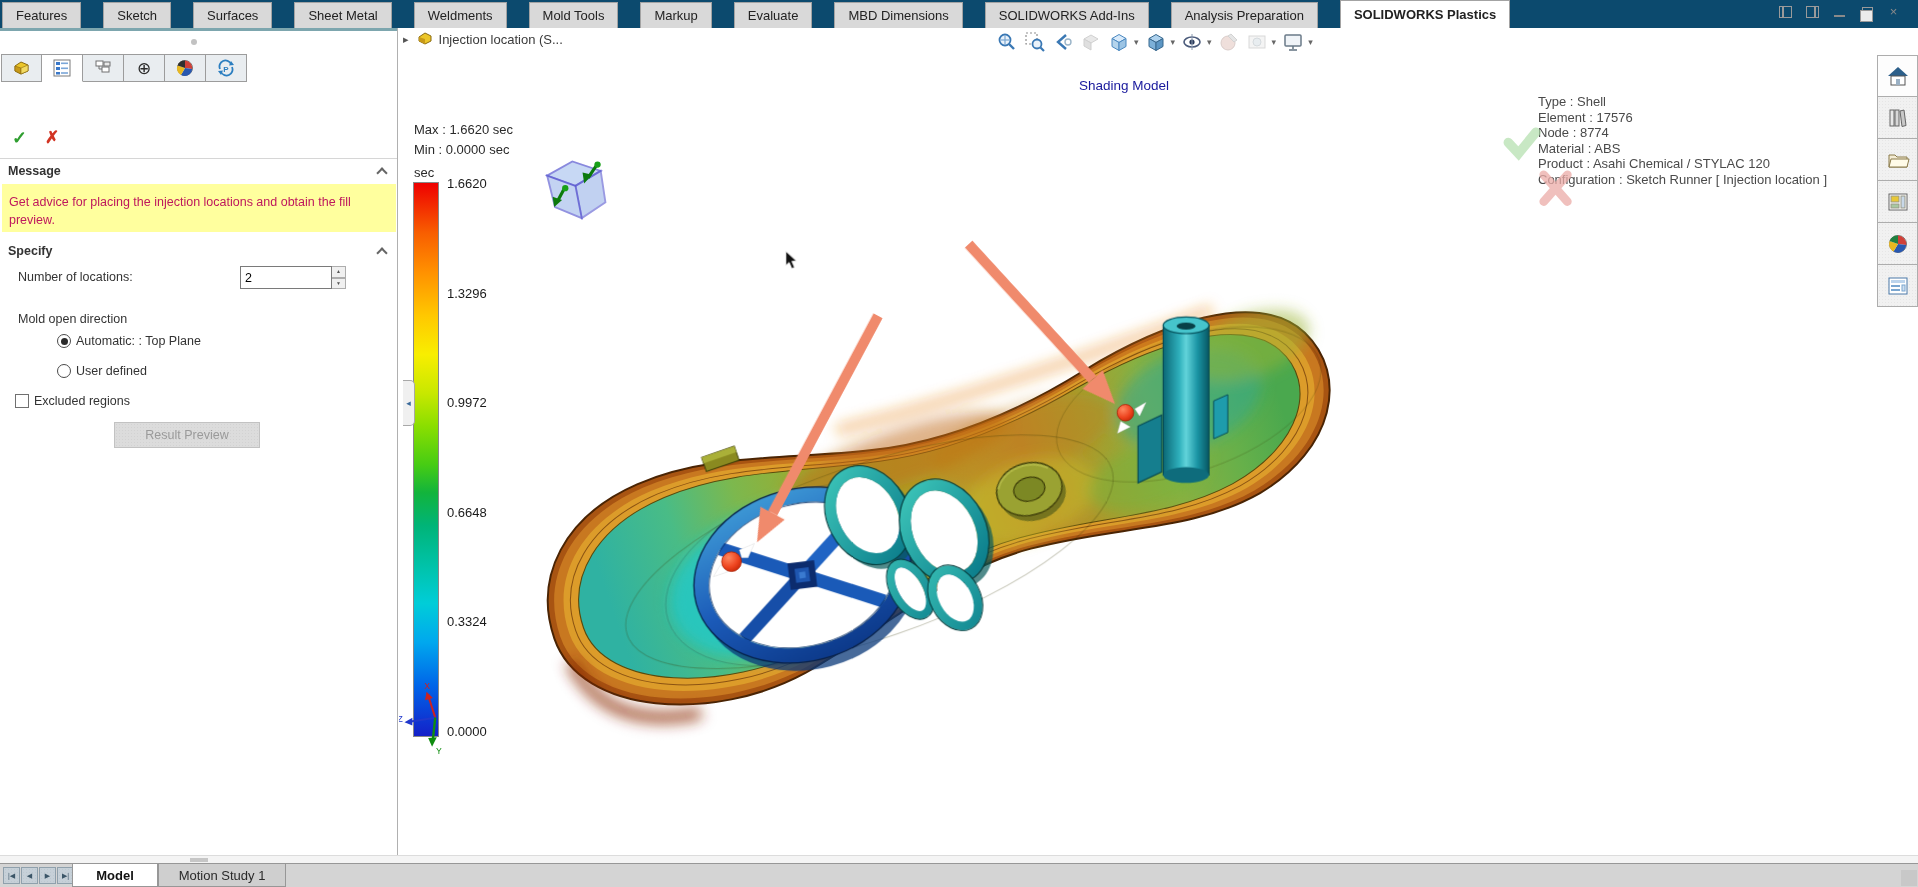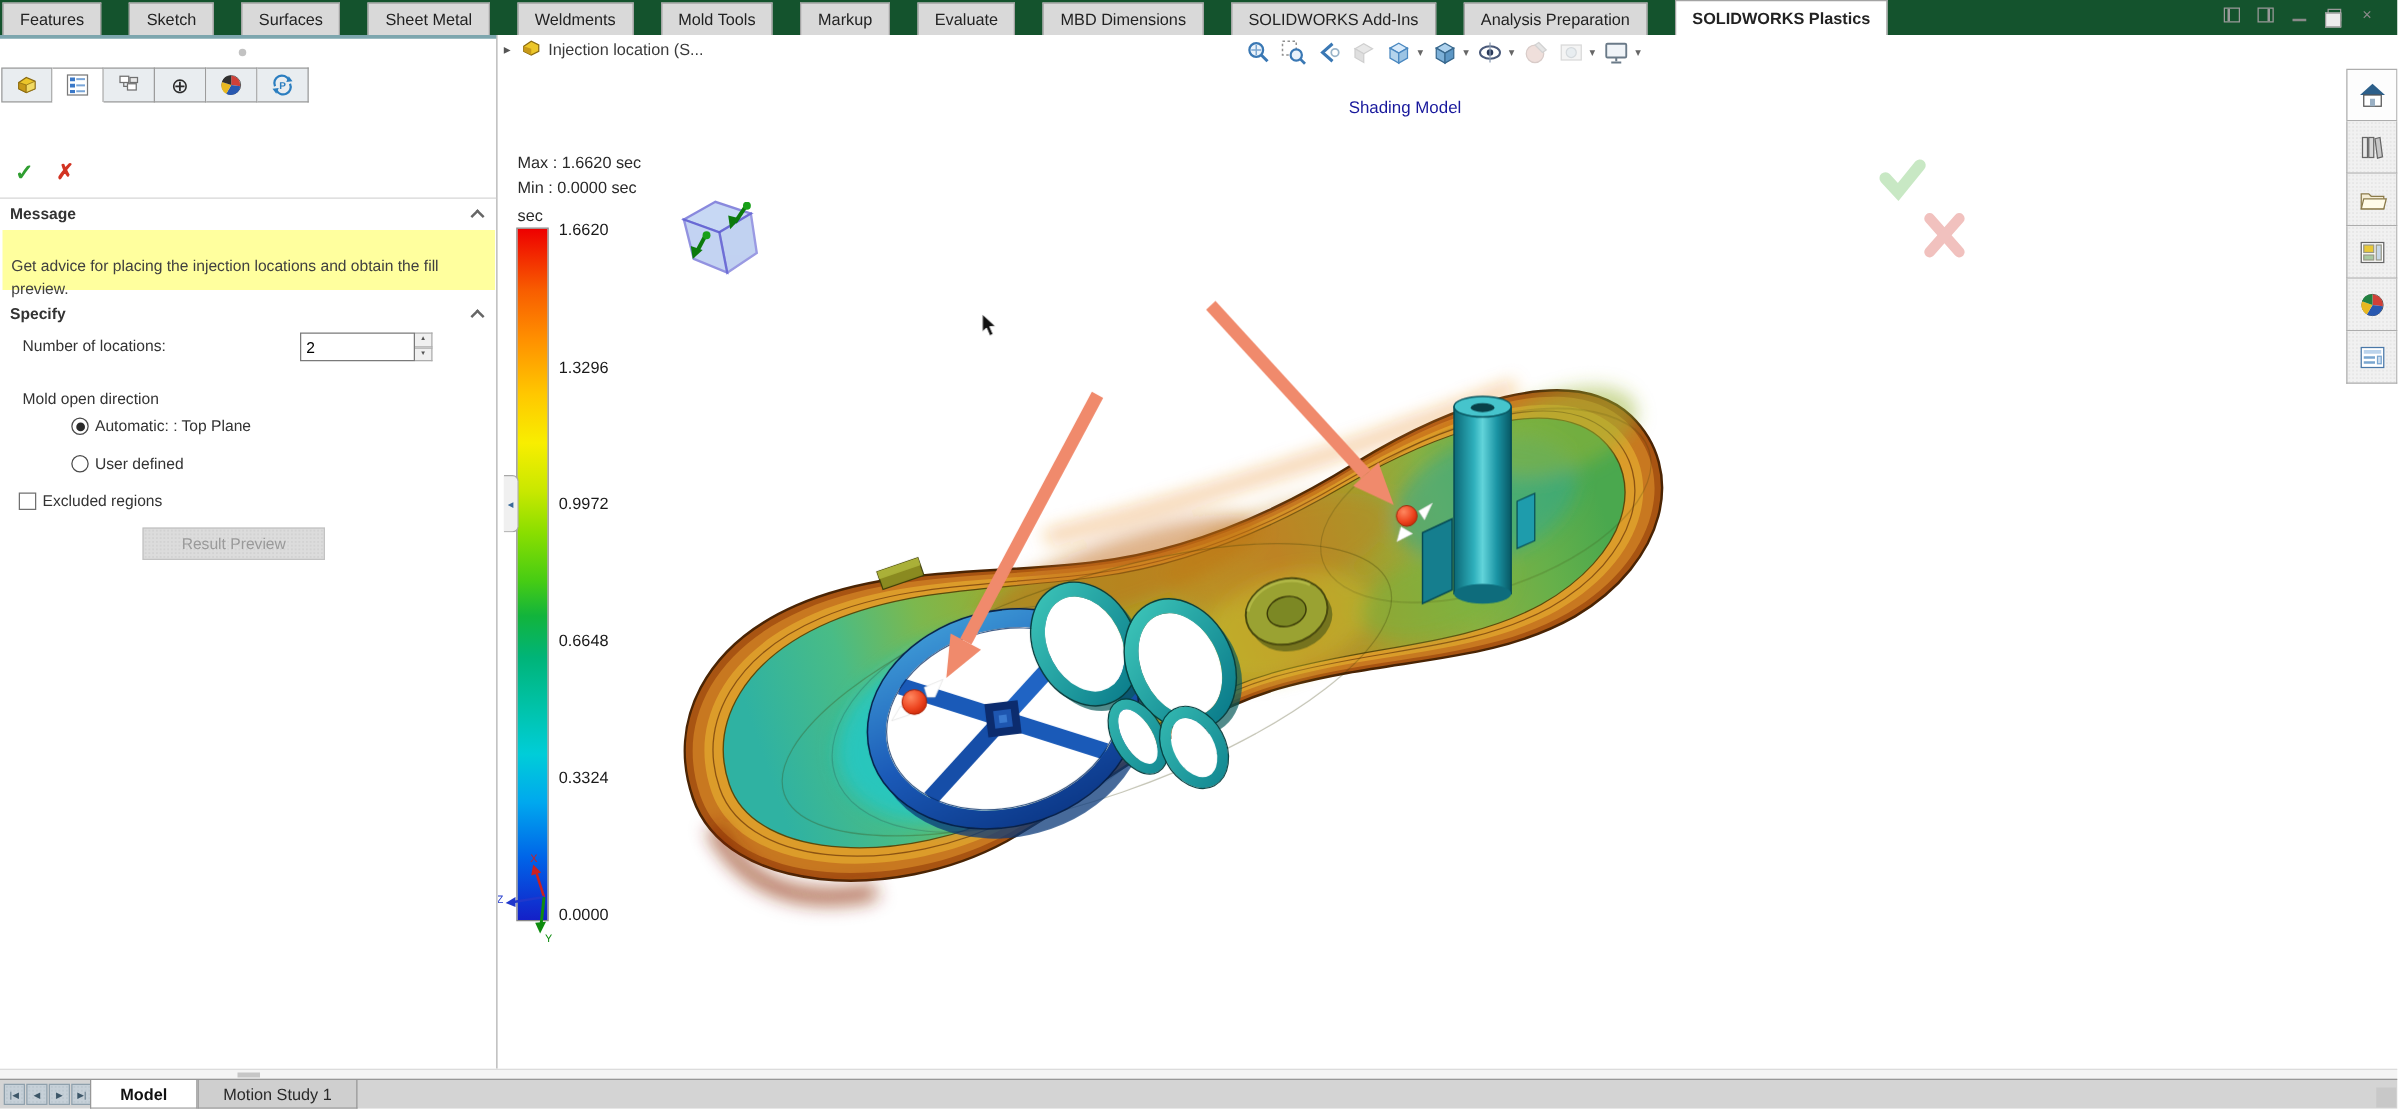--- a/index.html
+++ b/index.html
@@ -1,20 +1,20 @@
 <!DOCTYPE html>
 <html><head>
 <meta charset="utf-8">
 <style>
   * { margin:0; padding:0; box-sizing:border-box; }
   html,body { width:1918px; height:887px; }
   body { position:relative; font-family:"Liberation Sans",sans-serif; background:#fff; overflow:hidden; color:#222; }
 
   
-  .ribbon { position:absolute; top:0; left:0; right:0; height:28px; background:#14532d; display:flex; align-items:flex-end; }
+  .ribbon { position:absolute; top:0; left:0; right:0; height:28px; background:#0c4a6e; display:flex; align-items:flex-end; }
   .rtab { height:26px; margin-top:2px; padding:0 13px; display:flex; align-items:center; font-size:13px; color:#222;
           background:#d9d9d9; border:1px solid #a3a3a3; border-bottom:none; margin-right:2px; white-space:nowrap;margin-left:20px; }
   .rtab.first { margin-left:2px; }
   .rtab.active { background:#fff; font-weight:bold; height:28px; margin-top:0; }
   .win-controls { position:absolute; top:4px; right:16px; display:flex; gap:10px; align-items:center; }
   .wc { width:17px; height:15px; display:flex; align-items:center; justify-content:center; color:#8a8a8a; font-size:13px; }
   .wc-box { width:13px; height:12px; border:1px solid #9a9a9a; position:relative; }
   .wc-box.l::after { content:""; position:absolute; left:2px; top:0; bottom:0; width:2px; background:#9a9a9a; }
   .wc-box.r::after { content:""; position:absolute; right:2px; top:0; bottom:0; width:2px; background:#9a9a9a; }
   .wc-min { width:11px; height:2px; background:#8a8a8a; margin-top:8px; }
@@ -32,21 +32,21 @@
   .pm-header { position:absolute; top:62px; left:0; right:0; height:28px; }
   .pm-title { position:absolute; left:40px; top:5px; font-size:13.5px; font-weight:bold; color:#1a1a1a; }
   .pm-help { position:absolute; left:363px; top:3px; width:17px; height:17px; border:1px solid #8aa0b4; border-radius:50%; color:#4a6a9a; font-size:11px; display:flex; align-items:center; justify-content:center; }
   .ok-x { position:absolute; top:99px; left:0; }
   .okmark { position:absolute; left:12px; top:0; color:#2f9e30; font-size:18px; font-weight:bold; }
   .xmark  { position:absolute; left:45px; top:0; color:#d23322; font-size:17px; font-weight:bold; }
   .pm-divider { position:absolute; top:130px; left:0; right:0; height:1px; background:#d6d6d6; }
   .sec-head { position:absolute; left:8px; font-size:12.5px; font-weight:bold; color:#333; }
   .chev { position:absolute; left:378px; width:8px; height:8px; }
   .chev::before { content:""; position:absolute; left:0; top:2px; width:6px; height:6px; border-left:2px solid #666; border-top:2px solid #666; transform:rotate(45deg); }
-  .msg-box { position:absolute; top:156px; left:2px; width:394px; height:48px; background:#ffff9e; padding:20px 7px; font-size:12.5px; color:#404040; line-height:1.45; }
+  .msg-box { position:absolute; top:156px; left:2px; width:394px; height:48px; background:#ffff9e; padding:9px 7px; font-size:12.5px; color:#be185d; line-height:1.45; }
   .lbl { position:absolute; font-size:12.5px; color:#333; }
   .numloc-wrap { position:absolute; top:238px; left:240px; display:flex; }
   .numloc { width:92px; height:23px; border:1px solid #7a7a7a; font-size:12.5px; padding:0 4px; font-family:"Liberation Sans",sans-serif; }
   .spinner { width:14px; height:23px; display:flex; flex-direction:column; }
   .spin-btn { flex:1; border:1px solid #adadad; border-left:none; background:#f0f0f0; font-size:5px; line-height:1; color:#555; display:flex; align-items:center; justify-content:center; }
   .radio-row { position:absolute; left:57px; display:flex; align-items:center; }
   .radio { width:14px; height:14px; border:1px solid #4a4a4a; border-radius:50%; background:#fff; display:flex; align-items:center; justify-content:center; }
   .radio .dot { width:7px; height:7px; border-radius:50%; background:#2a2a2a; }
   .radio-lbl { margin-left:5px; font-size:12.5px; color:#333; }
   .cb-row { position:absolute; top:366px; left:15px; display:flex; align-items:flex-start; }
@@ -316,20 +316,28 @@
 
   <div class="sec-unit">sec</div>
   <div class="colorbar"></div>
   <div class="cbar-tick" style="top:148px;">1.6620</div>
   <div class="cbar-tick" style="top:258px;">1.3296</div>
   <div class="cbar-tick" style="top:367px;">0.9972</div>
   <div class="cbar-tick" style="top:477px;">0.6648</div>
   <div class="cbar-tick" style="top:586px;">0.3324</div>
   <div class="cbar-tick" style="top:696px;">0.0000</div>
 
+  <div class="info-block">
+    <div>Type : Shell</div>
+    <div>Element : 17576</div>
+    <div>Node : 8774</div>
+    <div>Material : ABS</div>
+    <div>Product : Asahi Chemical / STYLAC 120</div>
+    <div>Configuration : Sketch Runner [ Injection location ]</div>
+  </div>
 
   <div class="rollup-handle">◂</div>
 
   <svg class="model-svg" width="1478" height="827" viewBox="398 28 1876 855">
     <defs>
       <filter id="f8" x="-40%" y="-40%" width="180%" height="180%">
           <feGaussianBlur stdDeviation="9"></feGaussianBlur>
         </filter>
       <filter id="f4" x="-40%" y="-40%" width="180%" height="180%">
           <feGaussianBlur stdDeviation="4"></feGaussianBlur>

